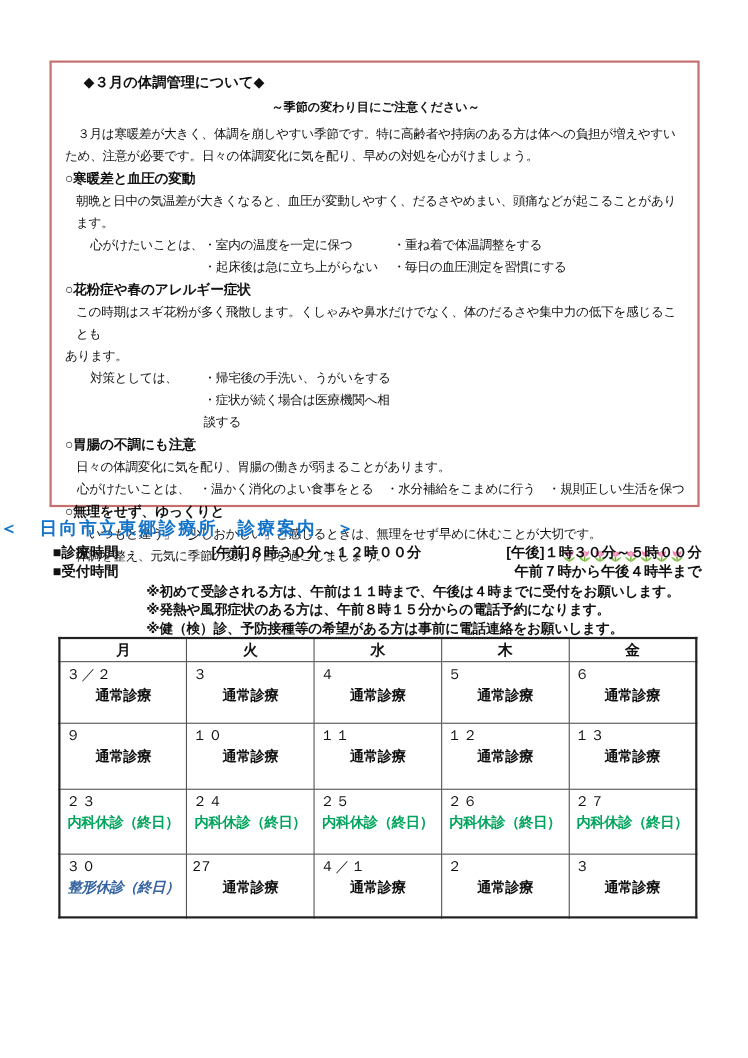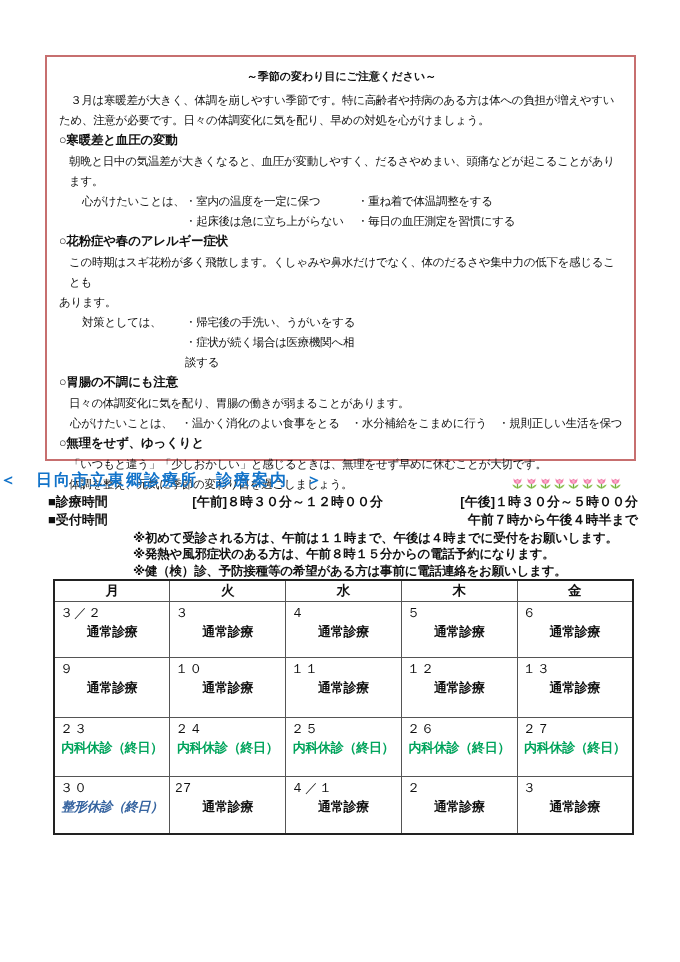--- a/index.html
+++ b/index.html
@@ -58,20 +58,21 @@
   .calendar tbody tr:nth-child(5){ height:53px; }
   .cal-date   { font-size:13px; padding:3px 0 0 5px; line-height:16px; letter-spacing:1px; }
   .cal-status { font-size:13px; font-weight:bold; text-align:center; line-height:17px; margin-top:2px; letter-spacing:-0.3px; }
 </style>
 </head>
 <body>
 
 <div class="page">
 
   <div class="health-box" style="border-color: rgb(199, 111, 111);">
+    <div class="hb-title">◆３月の体調管理について◆</div>
     <div class="hb-subtitle">～季節の変わり目にご注意ください～</div>
     <p class="hb-line">　３月は寒暖差が大きく、体調を崩しやすい季節です。特に高齢者や持病のある方は体への負担が増えやすい</p>
     <p class="hb-line">ため、注意が必要です。日々の体調変化に気を配り、早めの対処を心がけましょう。</p>
 
     <p class="hb-heading">○寒暖差と血圧の変動</p>
     <p class="hb-line indent">朝晩と日中の気温差が大きくなると、血圧が変動しやすく、だるさやめまい、頭痛などが起こることがあります。</p>
     <div class="bullet-row">
       <span class="b-lead">心がけたいことは、</span>
       <span class="b-col1">・室内の温度を一定に保つ</span>
       <span class="b-col2">・重ね着で体温調整をする</span>

